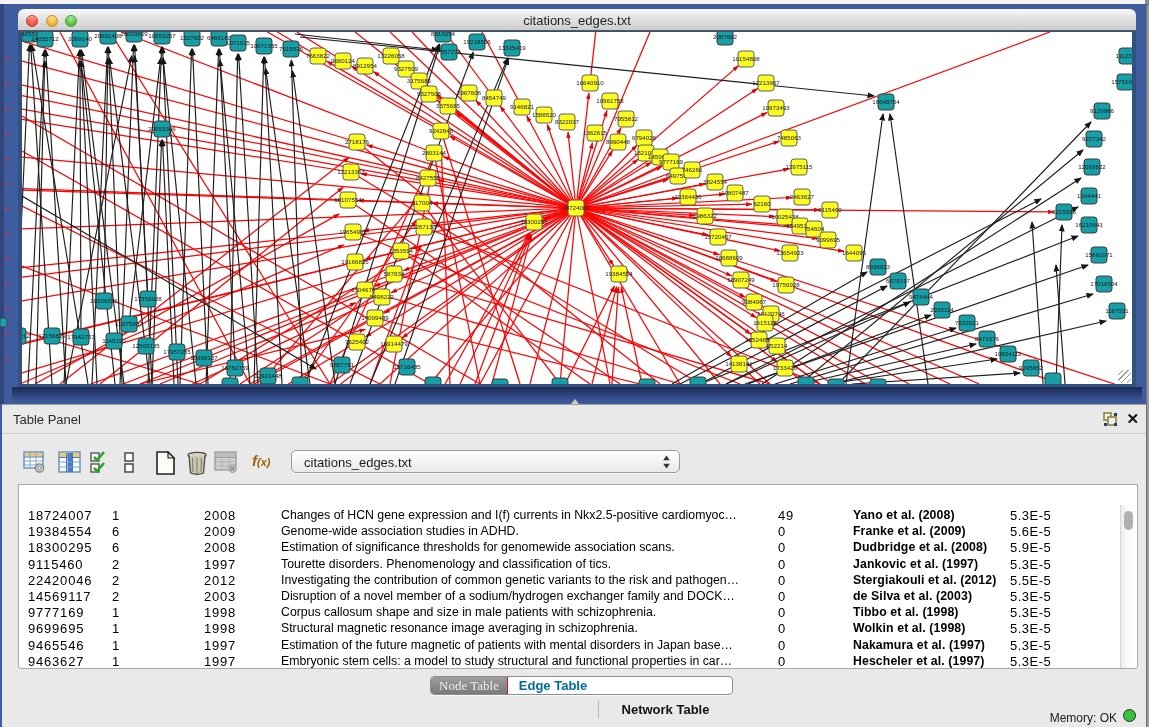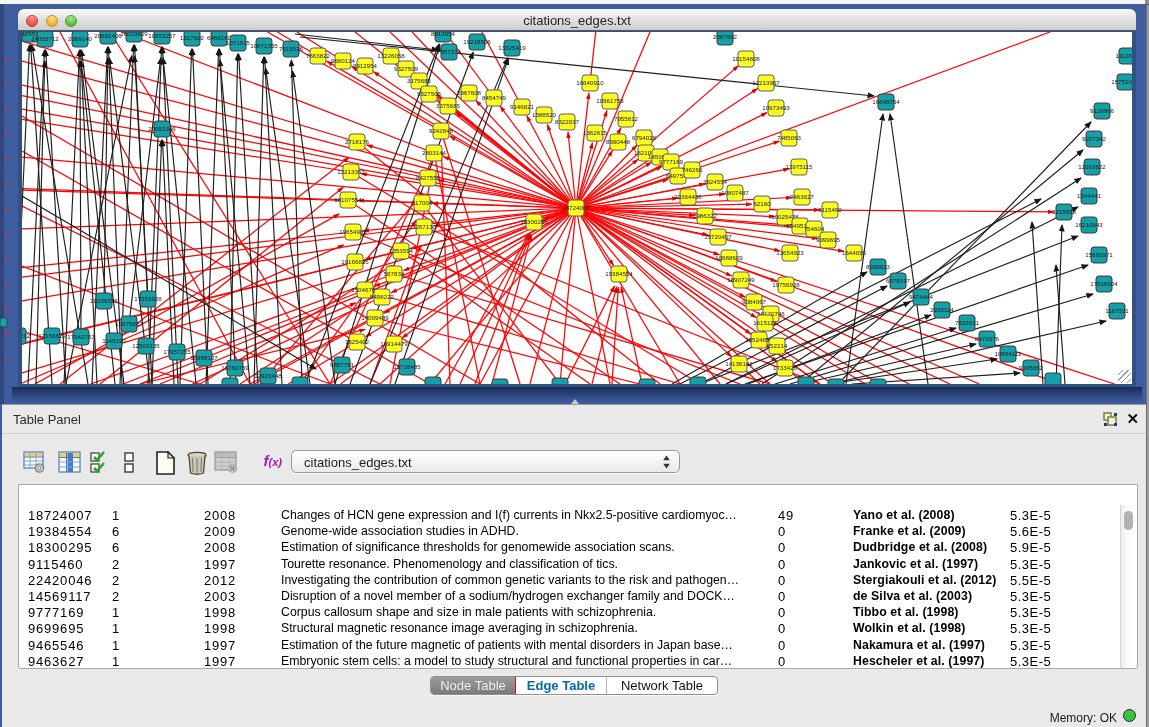--- a/index.html
+++ b/index.html
@@ -49,23 +49,23 @@
 .c3 { left:185px; width:70px; letter-spacing:0.8px; }
 .c4 { left:262px; width:489px; font-size:12.3px; letter-spacing:0; }
 .c5 { left:753px; width:70px; padding-left:6px; letter-spacing:0.8px; }
 .c6 { left:834px; width:165px; font-size:12.3px;font-weight:bold; }
 .c7 { left:991px; width:100px; letter-spacing:0.5px; }
 #vscroll { position:absolute; right:2px; top:20px; width:15px; height:163px; background:linear-gradient(90deg,#ececec,#fafafa 40%,#ffffff); border-left:1px solid #d6d6d6; }
 #vthumb { position:absolute; left:3px; top:6px; width:9px; height:19px; border-radius:5px; background:#b1b1b1; }
 
 #tabs { position:absolute; left:428px; top:271px; height:19px; border:1px solid #8e8e8e; border-radius:4px; background:#fff; box-shadow:0 1px 0 rgba(255,255,255,.8); }
 #tabs .seg { float:left; height:17px; font-size:13px; line-height:17px; text-align:center; }
-#seg1 { width:84px; background:linear-gradient(#9c9c9c,#7a7a7a); color:#efefef; border-radius:3px 0 0 3px; }
+#seg1 { width:76px; background:linear-gradient(#9c9c9c,#7a7a7a); color:#efefef; border-radius:3px 0 0 3px;font-family:Liberation Serif, serif; }
 #seg2 { width:91px; color:#0369a1; font-weight:bold; border-left:1px solid #b91c1c; }
-#seg3 { width:111px; color:#111; font-weight:normal; border-left:1px solid #b5b5b5; }
+#seg3 { width:134px; color:#111; font-weight:bold; border-left:1px solid #b5b5b5;margin-top:24px; }
 #mem { position:absolute; right:31px; top:306px; font-size:12px; color:#1b1b1b;margin-left:8px; }
 #led { position:absolute; right:12px; top:304px; width:13px; height:13px; border-radius:50%; background:#35c53c; border:1.5px solid #2b2b2b; }
 #rightstrip { position:absolute; left:1146px; top:5px; width:3px; height:722px; background:#9a9a9a; border-left:1px solid #6f6f6f; }
 svg text { font-family:"Liberation Sans",sans-serif; }
 </style></head>
 <body>
 <div id="stage">
   <div id="leftedge"></div>
   <svg style="position:absolute;left:0;top:4px" width="18" height="400">
     <g stroke="#e03030" stroke-width="1.3">
@@ -671,21 +671,21 @@
         <rect x="1" y="1" width="21" height="18" fill="#cfcfcf" stroke="#9d9d9d" stroke-width="1.4"></rect>
         <rect x="2" y="2" width="19" height="4" fill="#bdbdbd"></rect>
         <line x1="1" y1="6.5" x2="22" y2="6.5" stroke="#9d9d9d"></line>
           <line x1="1" y1="11" x2="22" y2="11" stroke="#b3b3b3"></line>
           <line x1="1" y1="15" x2="22" y2="15" stroke="#b3b3b3"></line>
         <line x1="8" y1="2" x2="8" y2="19" stroke="#b3b3b3"></line>
           <line x1="15" y1="2" x2="15" y2="19" stroke="#b3b3b3"></line>
         <circle cx="18.5" cy="17.5" r="4" fill="#c4c4c4" stroke="#a5a5a5"></circle>
         <path d="M16.5 15.5 L20.5 19.5 M20.5 15.5 L16.5 19.5" stroke="#8e8e8e" stroke-width="1.6"></path>
       </svg>
-      <div class="ticon" style="left:250px; top:17px; width:30px; font-size:15px; font-style:italic; font-weight:bold; color:#a21caf;text-align:right;">f<span style="font-size:11px">(x)</span></div>
+      <div class="ticon" style="left:250px; top:17px; width:30px; font-size:15px; font-style:italic; font-weight:bold; color:#a16207;">f<span style="font-size:11px">(x)</span></div>
       <div id="dropdown">
         <div class="txt">citations_edges.txt</div>
         <svg class="steppers" viewBox="0 0 9 16">
             <path d="M4.5 1.5 L7.8 6.2 L1.2 6.2 Z" fill="#333"></path>
             <path d="M4.5 14.5 L7.8 9.8 L1.2 9.8 Z" fill="#333"></path>
           </svg>
       </div>
     </div>
     <div id="tablebox">
       <div id="tbody">
@@ -713,21 +713,21 @@
             <div class="c3">2008</div>
             <div class="c4">Estimation of significance thresholds for genomewide association scans.</div>
             <div class="c5">0</div>
             <div class="c6">Dudbridge et al. (2008)</div>
             <div class="c7">5.9E-5</div>
           </div>
 <div class="tr">
             <div class="c1">9115460</div>
             <div class="c2">2</div>
             <div class="c3">1997</div>
-            <div class="c4">Tourette resonance. Phenomenology and classification of tics.</div>
+            <div class="c4">Tourette disorders. Phenomenology and classification of tics.</div>
             <div class="c5">0</div>
             <div class="c6">Jankovic et al. (1997)</div>
             <div class="c7">5.3E-5</div>
           </div>
 <div class="tr">
             <div class="c1">22420046</div>
             <div class="c2">2</div>
             <div class="c3">2012</div>
             <div class="c4">Investigating the contribution of common genetic variants to the risk and pathogen…</div>
             <div class="c5">0</div>

